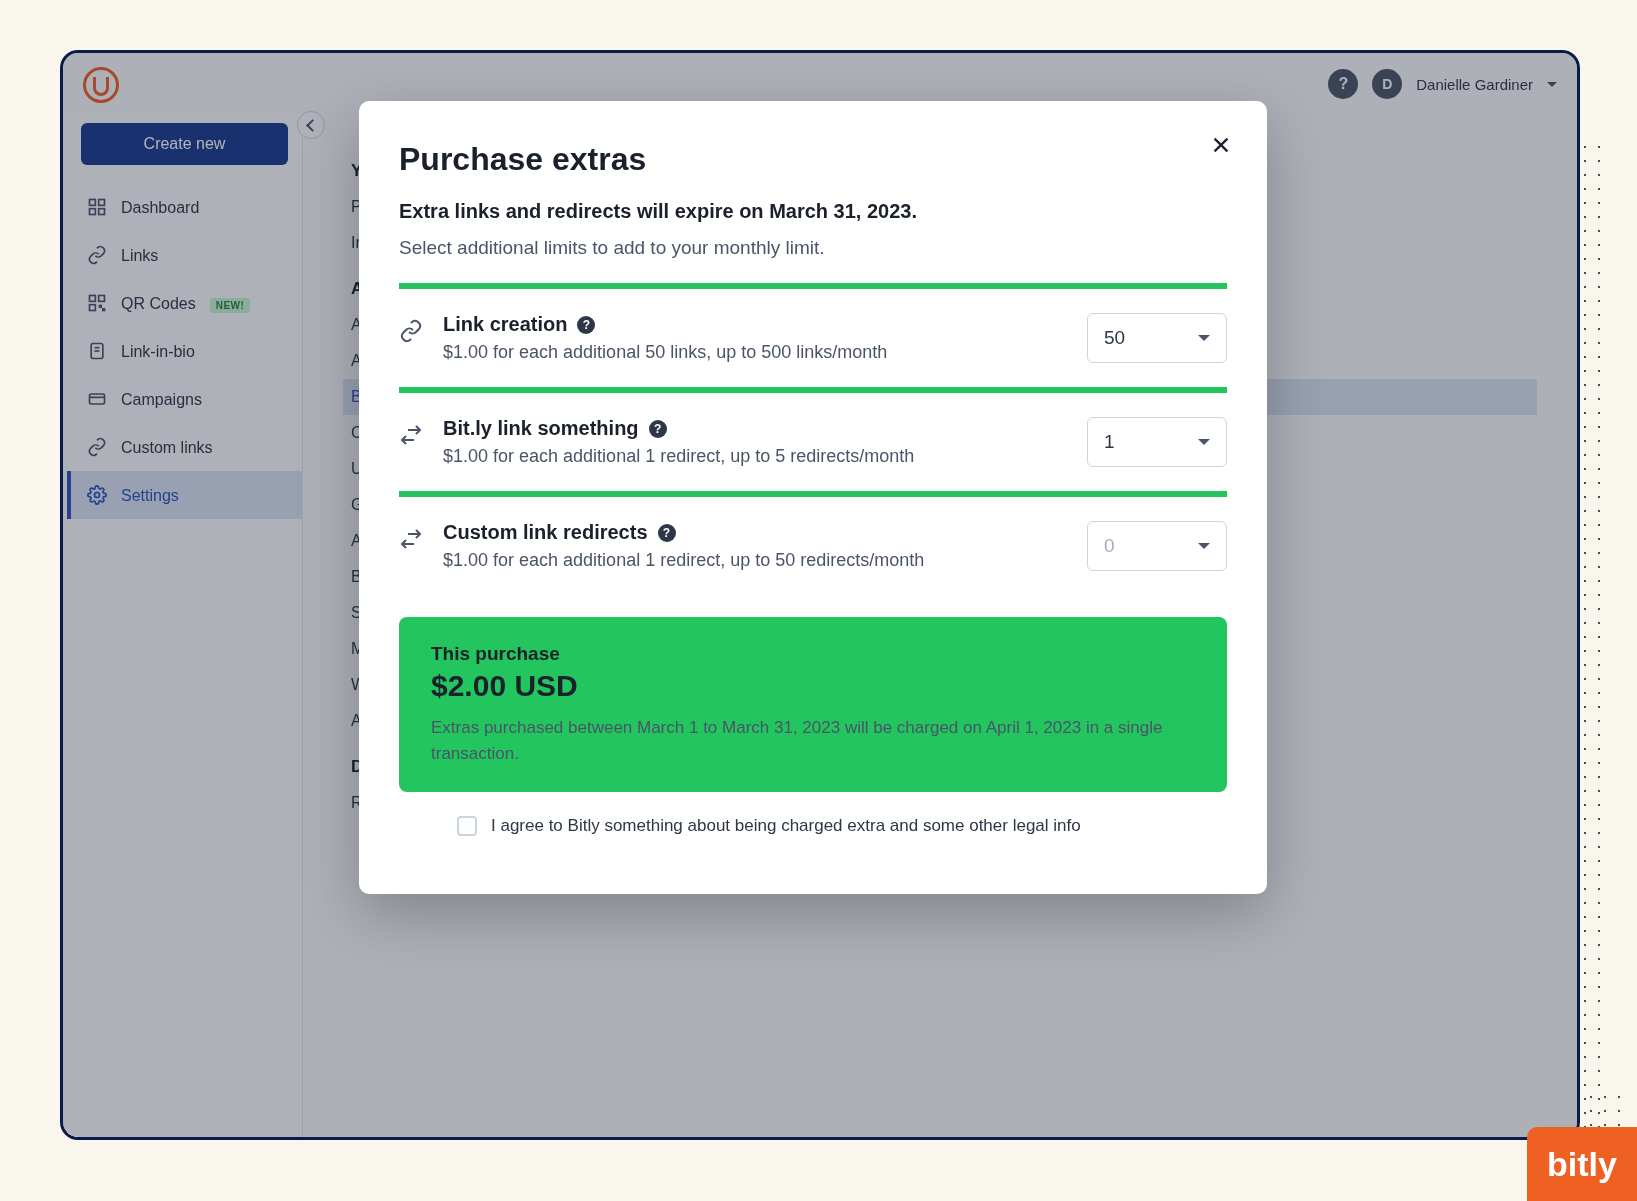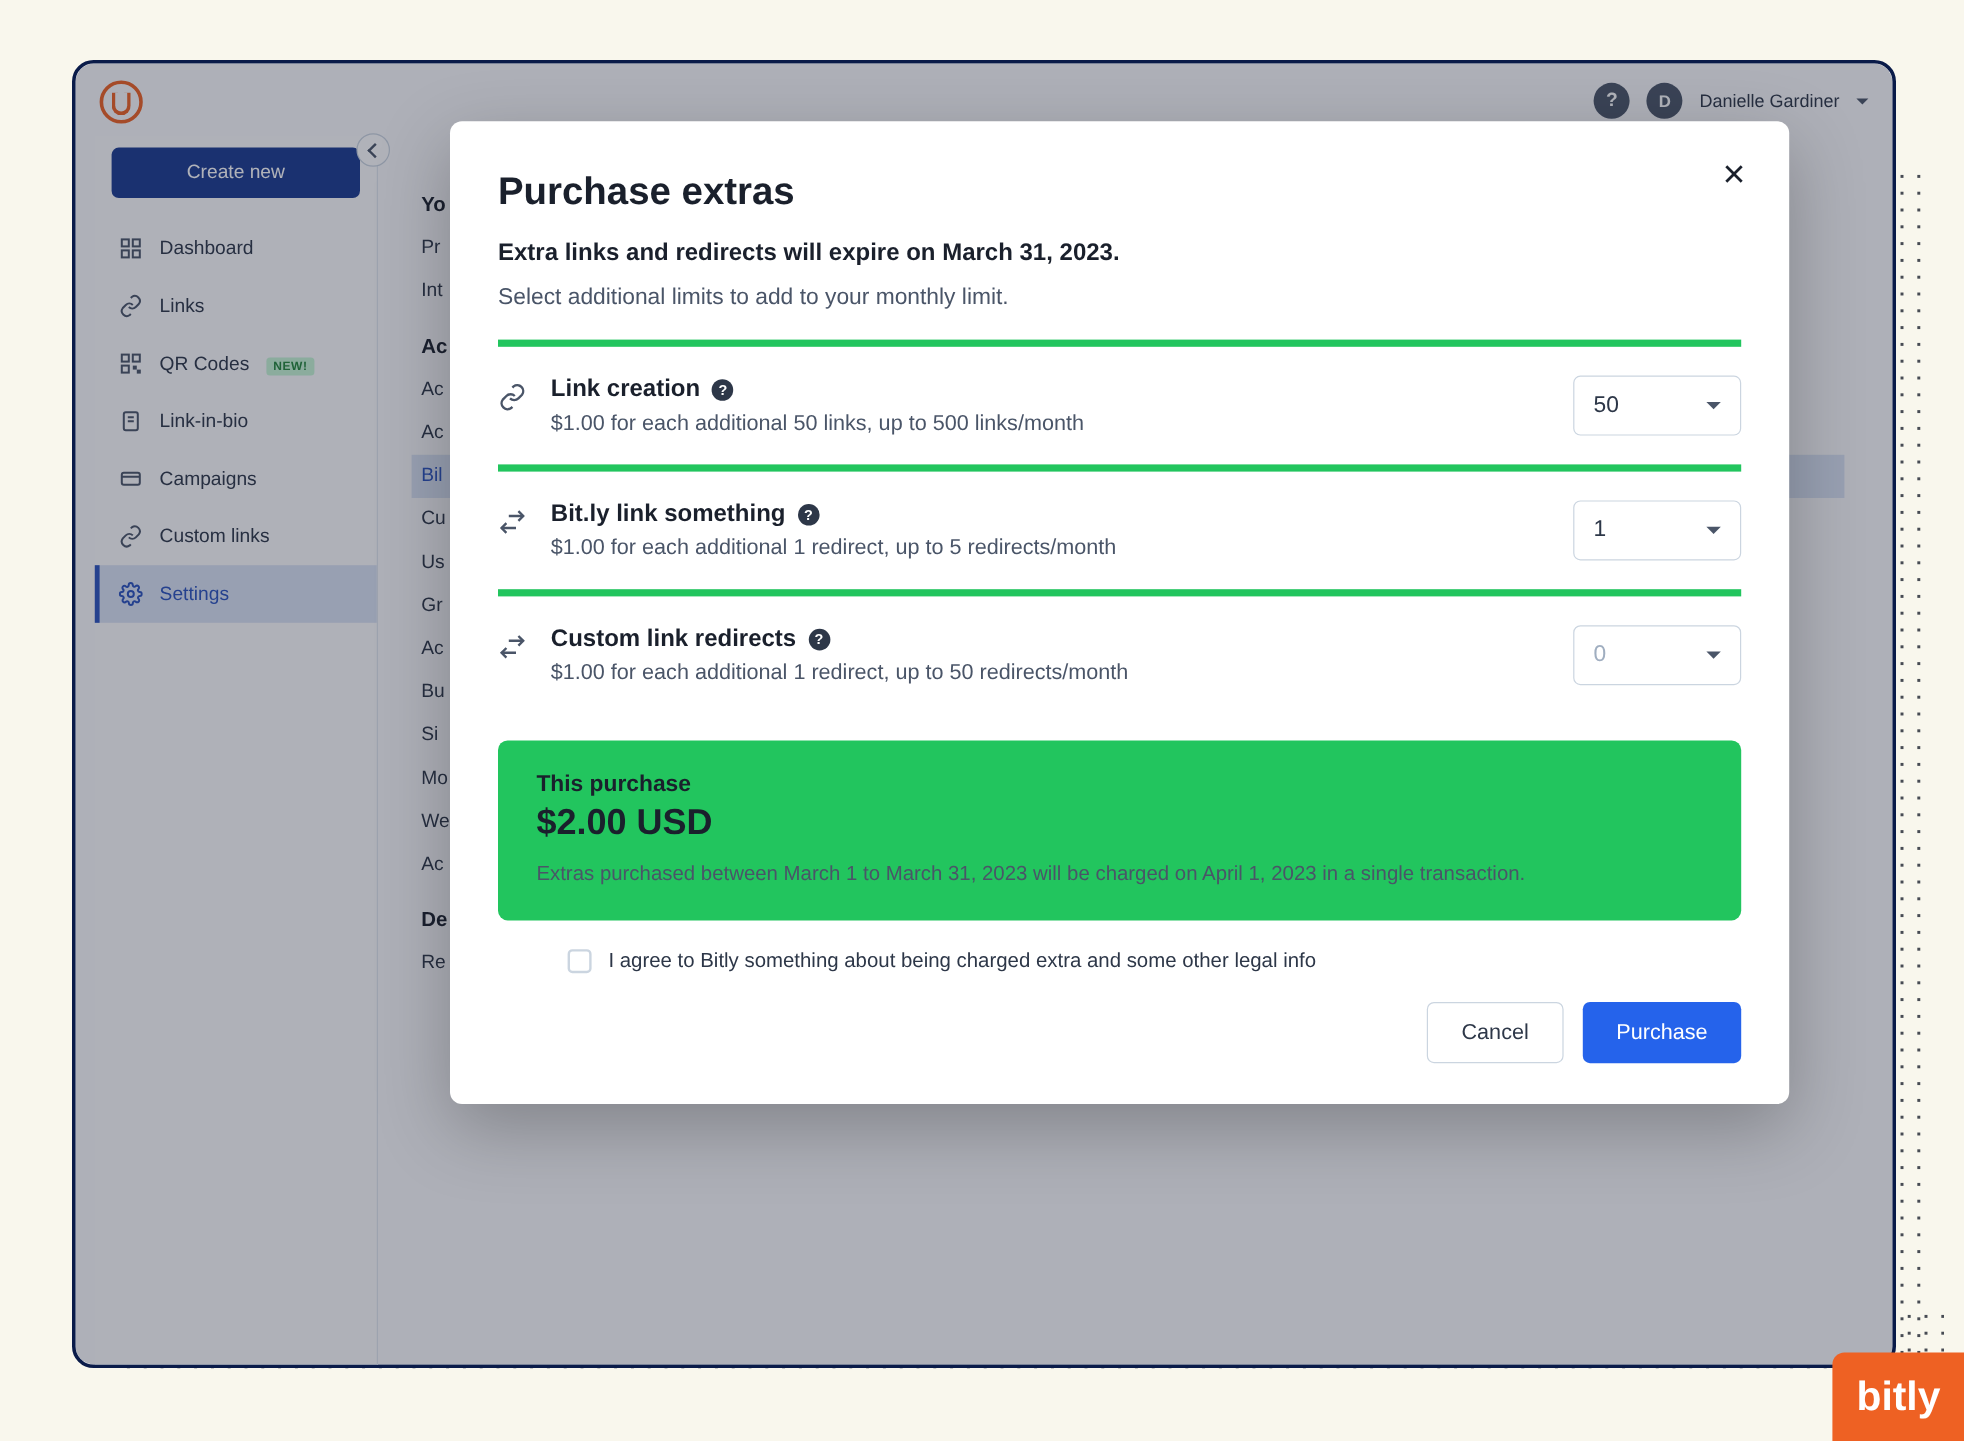--- a/index.html
+++ b/index.html
@@ -66,21 +66,21 @@
 }
 .username { font-size: 15px; color: #2d3748; }
 .chevron-down {
   width: 0; height: 0;
   border-left: 5px solid transparent;
   border-right: 5px solid transparent;
   border-top: 5px solid #4a5568;
 }
 .sidebar {
   position: absolute;
-  left: 16px; top: 60px; bottom: 0;
+  left: 4px; top: 60px; bottom: 0;
   width: 236px;
   border-right: 1px solid #e2e8f0;
   background: #fdfdfe;
 }
 .create-btn {
   margin: 10px 14px 18px;
   background: #1a3a8f; color: #fff;
   border: none; border-radius: 6px;
   padding: 12px 0;
   width: calc(100% - 28px);
@@ -135,27 +135,26 @@
 
 .dim-overlay {
   position: absolute; inset: 0;
   background: rgba(30,35,55,0.35);
   z-index: 5;
   border-radius: 15px;
 }
 .modal {
   position: absolute;
   left: 296px; top: 48px;
-  width: 1116px;
+  width: 908px;
   background: #fff;
   border-radius: 10px;
   box-shadow: 0 20px 60px rgba(0,0,0,0.25);
   z-index: 10;
   padding: 40px 40px 34px;
-  margin-left: 16px;
 }
 .modal-close {
   position: absolute; right: 28px; top: 26px;
   width: 36px; height: 36px;
   cursor: pointer;
   display: flex; align-items: center; justify-content: center;
 }
 .modal-close svg { width: 22px; height: 22px; }
 .modal h1 { font-size: 32px; color: #1a202c; font-weight: 800; margin-bottom: 22px; }
 .modal .subtitle { font-size: 20px; font-weight: 700; color: #1a202c; margin-bottom: 14px; }
@@ -436,22 +435,18 @@
         <div class="summary-label">This purchase</div>
         <div class="summary-amount">$2.00 USD</div>
         <div class="summary-note">Extras purchased between March 1 to March 31, 2023 will be charged on April 1, 2023 in a single transaction.</div>
       </div>
 
       <div class="agree-row">
         <div class="checkbox"></div>
         <span class="agree-text">I agree to Bitly something about being charged extra and some other legal info</span>
       </div>
 
-      <div class="modal-actions">
-        <button class="btn btn-secondary">Cancel</button>
-        <button class="btn btn-primary">Purchase</button>
-      </div>
     </div>
 
   </div>
 </div>
 
 <div class="bitly-tab">bitly</div>
 
 </body></html>

